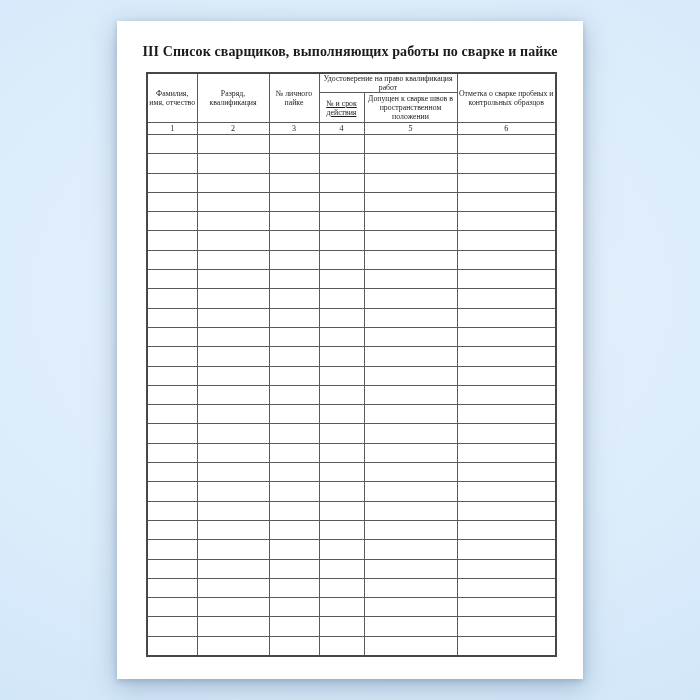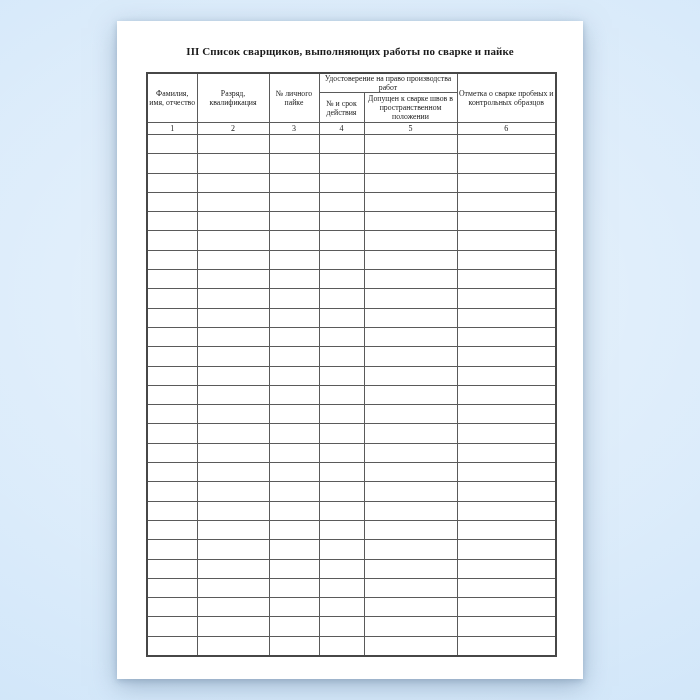--- a/index.html
+++ b/index.html
@@ -29,21 +29,21 @@
     height: 658px;
     background: var(--page, #ffffff);
     box-shadow: 0 2px 6px rgba(118,143,168,0.45), 0 7px 24px rgba(105,135,165,0.50);
   }
   .title {
     position: absolute;
     left: 0;
     right: 0;
     top: 24px;
     text-align: center;
-    font-size: 11px;
+    font-size: 14px;
     line-height: 13px;
     font-weight: bold;
     letter-spacing: 0.1px;
   }
   table.doc-table {
     position: absolute;
     left: 29px;
     top: 51px;
     width: 409px;
     table-layout: fixed;
@@ -61,21 +61,21 @@
     line-height: 9px;
     color: var(--text, #1b1b1b);
   }
   tr.h1 { height: 17px; }
   tr.h2 { height: 30px; }
   tr.nums { height: 12px; }
   tr.nums td { font-size: 8px; }
   tbody tr.data-row { height: 19.3px; }
   th.pad-narrow { padding: 0 3px; }
   th.pad-col2   { padding: 0 4px; margin-left: 36px; }
-  th.pad-col4   { padding: 0 2px; }
+  th.pad-col4   { padding: 0 2px; text-decoration: underline; }
   th.pad-group  { padding: 0 6px; }
   th.pad-col5   { padding: 0 3px; }
   th.pad-col6   { padding: 0 5px; margin-left: 24px; }
 </style>
 </head>
 <body>
 
 <div class="canvas">
   <div class="page">
 
@@ -88,21 +88,21 @@
         <col style="width:50px">
         <col style="width:45px">
         <col style="width:93px">
         <col style="width:99px">
       </colgroup>
       <thead>
         <tr class="h1">
           <th rowspan="2" class="pad-narrow">Фамилия, имя, отчество</th>
           <th rowspan="2" class="pad-col2">Разряд, квалификация</th>
           <th rowspan="2" class="pad-narrow">№ личного пайке</th>
-          <th colspan="2" class="pad-group">Удостоверение на право производства работ</th>
+          <th colspan="2" class="pad-group">Удостоверение на право квалификация работ</th>
           <th rowspan="2" class="pad-col6">Отметка о сварке пробных и контрольных образцов</th>
         </tr>
         <tr class="h2">
           <th class="pad-col4">№ и срок действия</th>
           <th class="pad-col5">Допущен к сварке швов в пространственном положении</th>
         </tr>
         <tr class="nums">
           <td>1</td>
           <td>2</td>
           <td>3</td>

